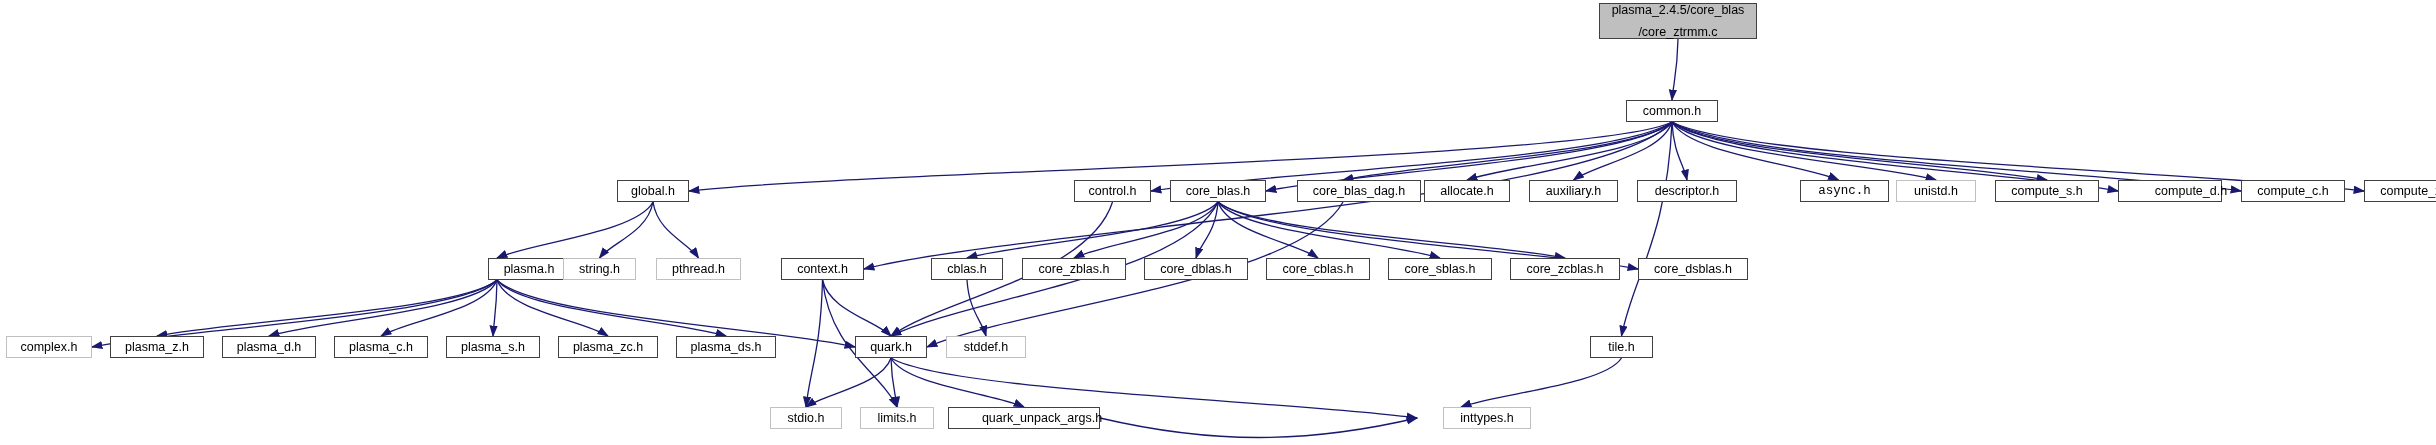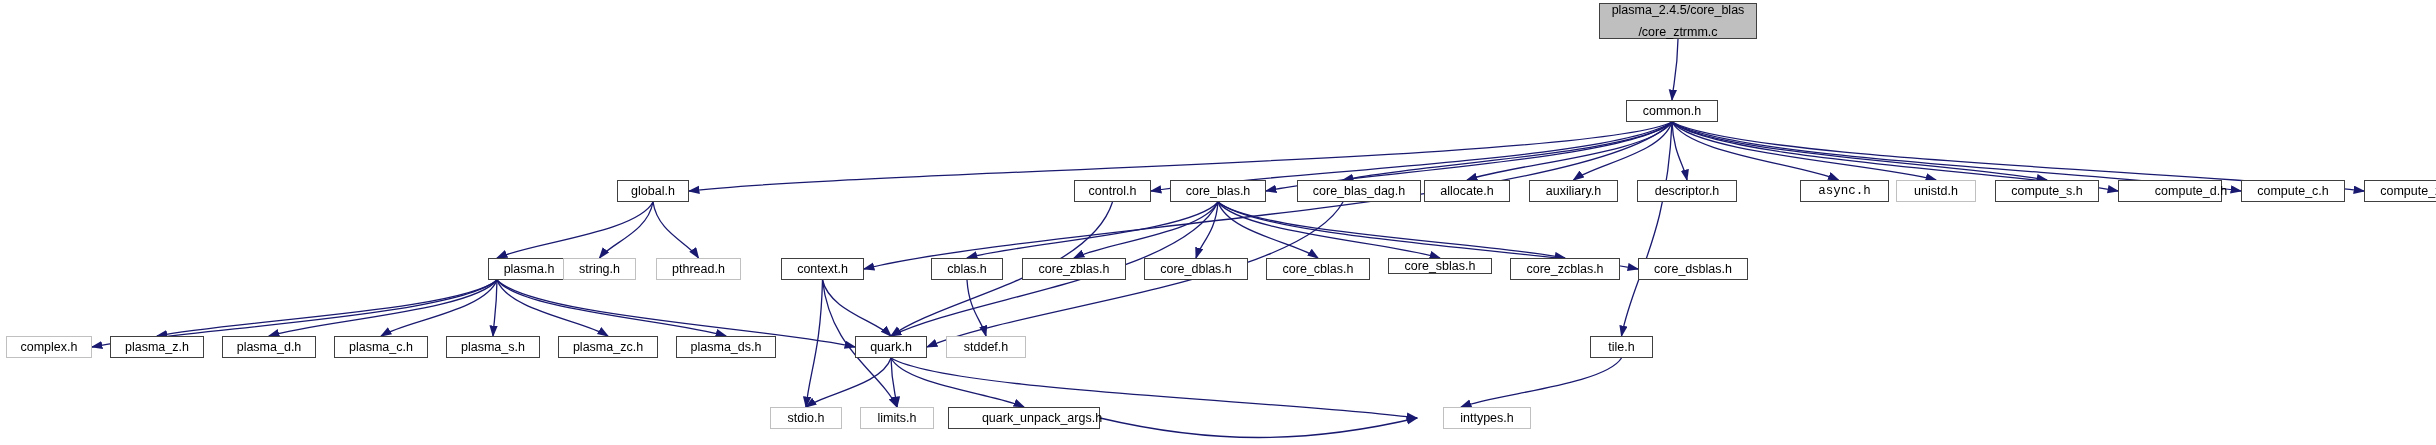--- a/index.html
+++ b/index.html
@@ -109,21 +109,21 @@
     <div class="node local" style="left: 2241px; top: 180px; width: 104px; height: 22px;">compute_c.h</div>
     <div class="node local" style="left: 2364px; top: 180px; width: 104px; height: 22px;">compute_z.h</div>
     <div class="node local" style="left: 456px; top: 258px; width: 82px; height: 22px; margin-left: 32px;">plasma.h</div>
     <div class="node sys" style="left: 563px; top: 258px; width: 73px; height: 22px;">string.h</div>
     <div class="node sys" style="left: 656px; top: 258px; width: 85px; height: 22px;">pthread.h</div>
     <div class="node local" style="left: 781px; top: 258px; width: 83px; height: 22px;">context.h</div>
     <div class="node local" style="left: 931px; top: 258px; width: 72px; height: 22px;">cblas.h</div>
     <div class="node local" style="left: 1022px; top: 258px; width: 104px; height: 22px;">core_zblas.h</div>
     <div class="node local" style="left: 1144px; top: 258px; width: 104px; height: 22px;">core_dblas.h</div>
     <div class="node local" style="left: 1266px; top: 258px; width: 104px; height: 22px;">core_cblas.h</div>
-    <div class="node local" style="left: 1388px; top: 258px; width: 104px; height: 16px;">core_sblas.h</div>
+    <div class="node local" style="left: 1388px; top: 258px; width: 104px; height: 22px;">core_sblas.h</div>
     <div class="node local" style="left: 1510px; top: 258px; width: 110px; height: 22px;">core_zcblas.h</div>
     <div class="node local" style="left: 1638px; top: 258px; width: 110px; height: 22px;">core_dsblas.h</div>
     <div class="node sys" style="left: 6px; top: 336px; width: 86px; height: 22px;">complex.h</div>
     <div class="node local" style="left: 110px; top: 336px; width: 94px; height: 22px;">plasma_z.h</div>
     <div class="node local" style="left: 222px; top: 336px; width: 94px; height: 22px;">plasma_d.h</div>
     <div class="node local" style="left: 334px; top: 336px; width: 94px; height: 22px;">plasma_c.h</div>
     <div class="node local" style="left: 446px; top: 336px; width: 94px; height: 22px;">plasma_s.h</div>
     <div class="node local" style="left: 558px; top: 336px; width: 100px; height: 22px;">plasma_zc.h</div>
     <div class="node local" style="left: 676px; top: 336px; width: 100px; height: 22px;">plasma_ds.h</div>
     <div class="node local" style="left: 855px; top: 336px; width: 72px; height: 22px;">quark.h</div>

